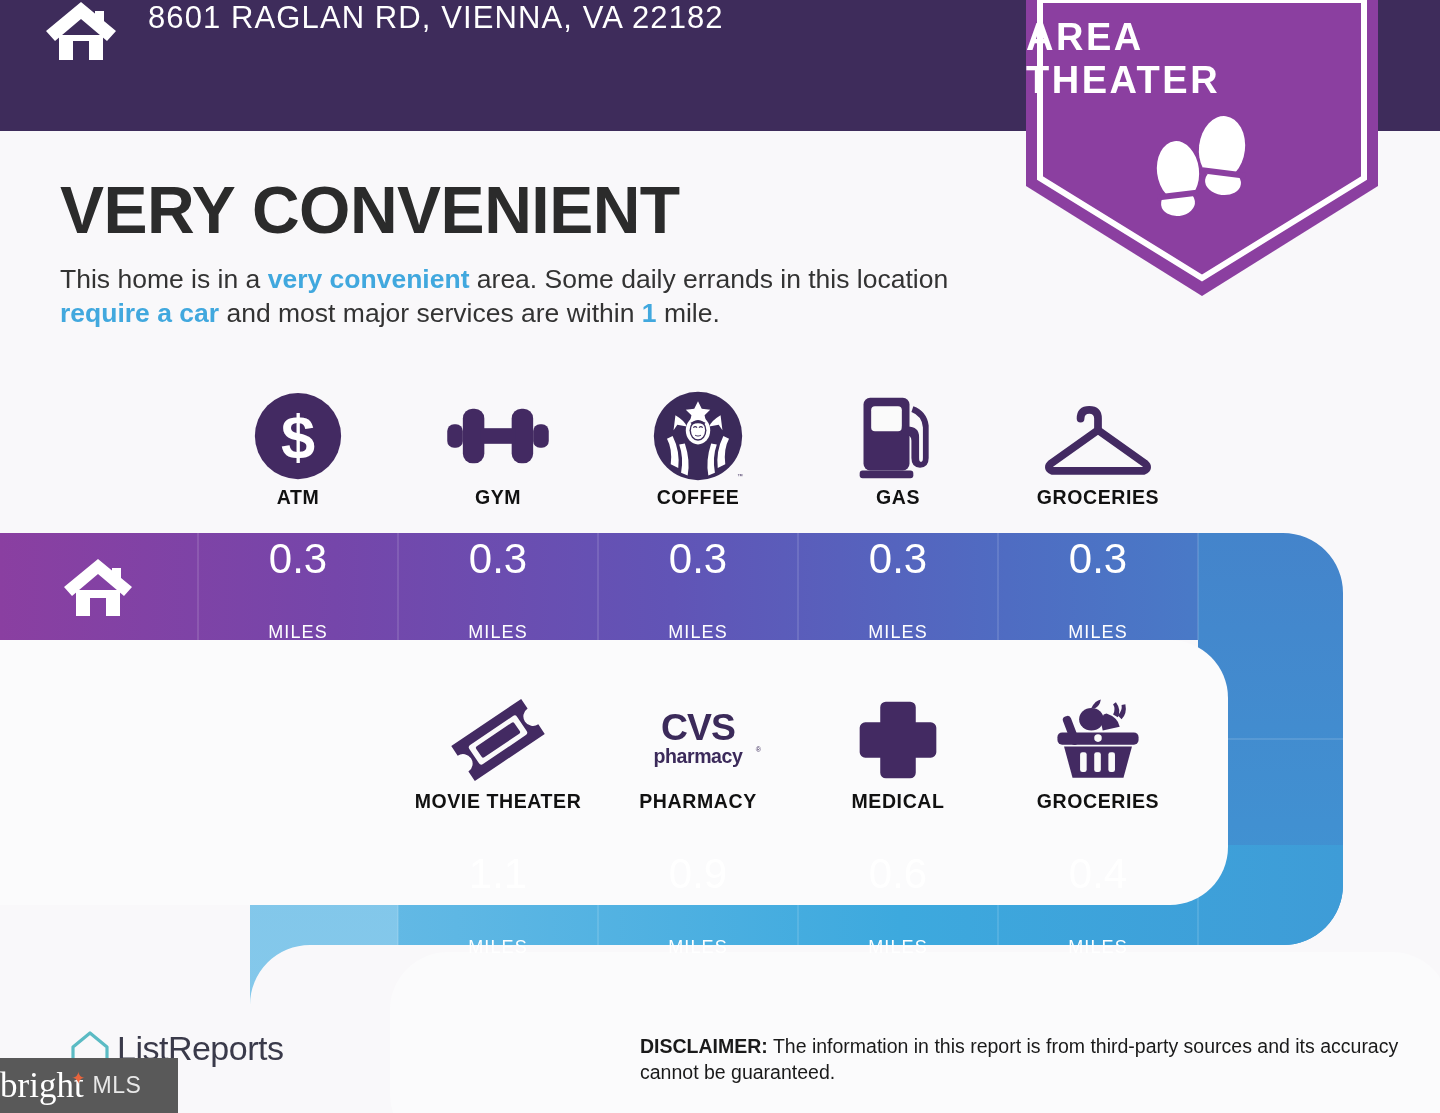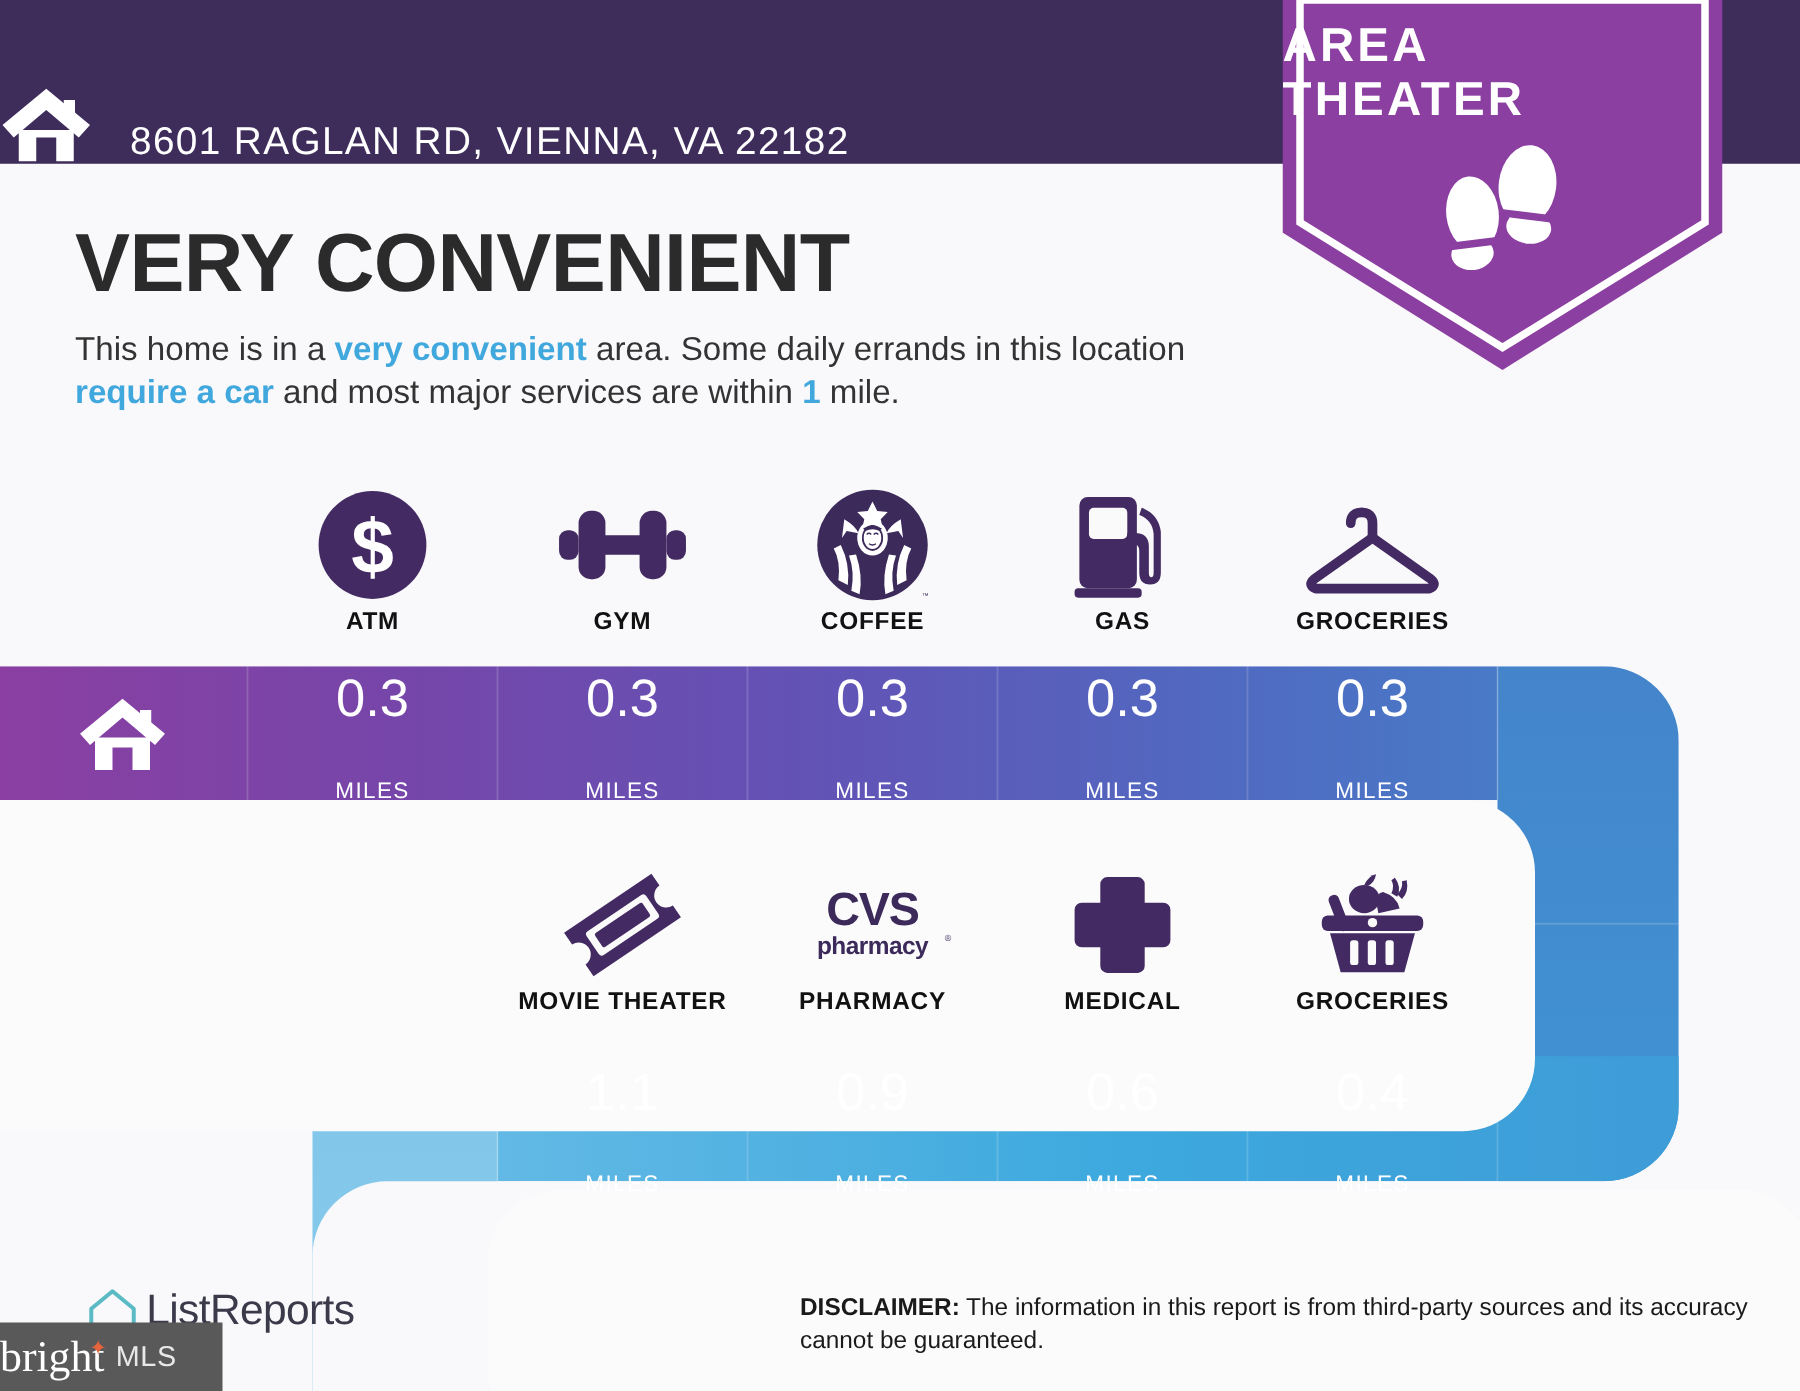--- a/index.html
+++ b/index.html
@@ -8,21 +8,21 @@
     font-family: "Liberation Sans", sans-serif;
     background:#F9F8FA;
     position:relative;
   }
 
   
   .header {
     position:absolute; left:0; top:0; width:1440px; height:131px;
     background:#3E2C5B;
   }
-  .header-inner { display:flex; align-items:flex-end; height:100%; }
+  .header-inner { display:flex; align-items:flex-start; height:100%; padding-left:44px; }
   .home-icon { width:74px; height:62px; flex:none; }
   .address {
     color:#FFFFFF; font-size:31px; letter-spacing:1.1px;
     margin-left:30px; white-space:nowrap; font-weight:400;
   }
 
   
   .badge {
     position:absolute; left:1026px; top:-4px; width:352px; height:300px;
     z-index:5;

